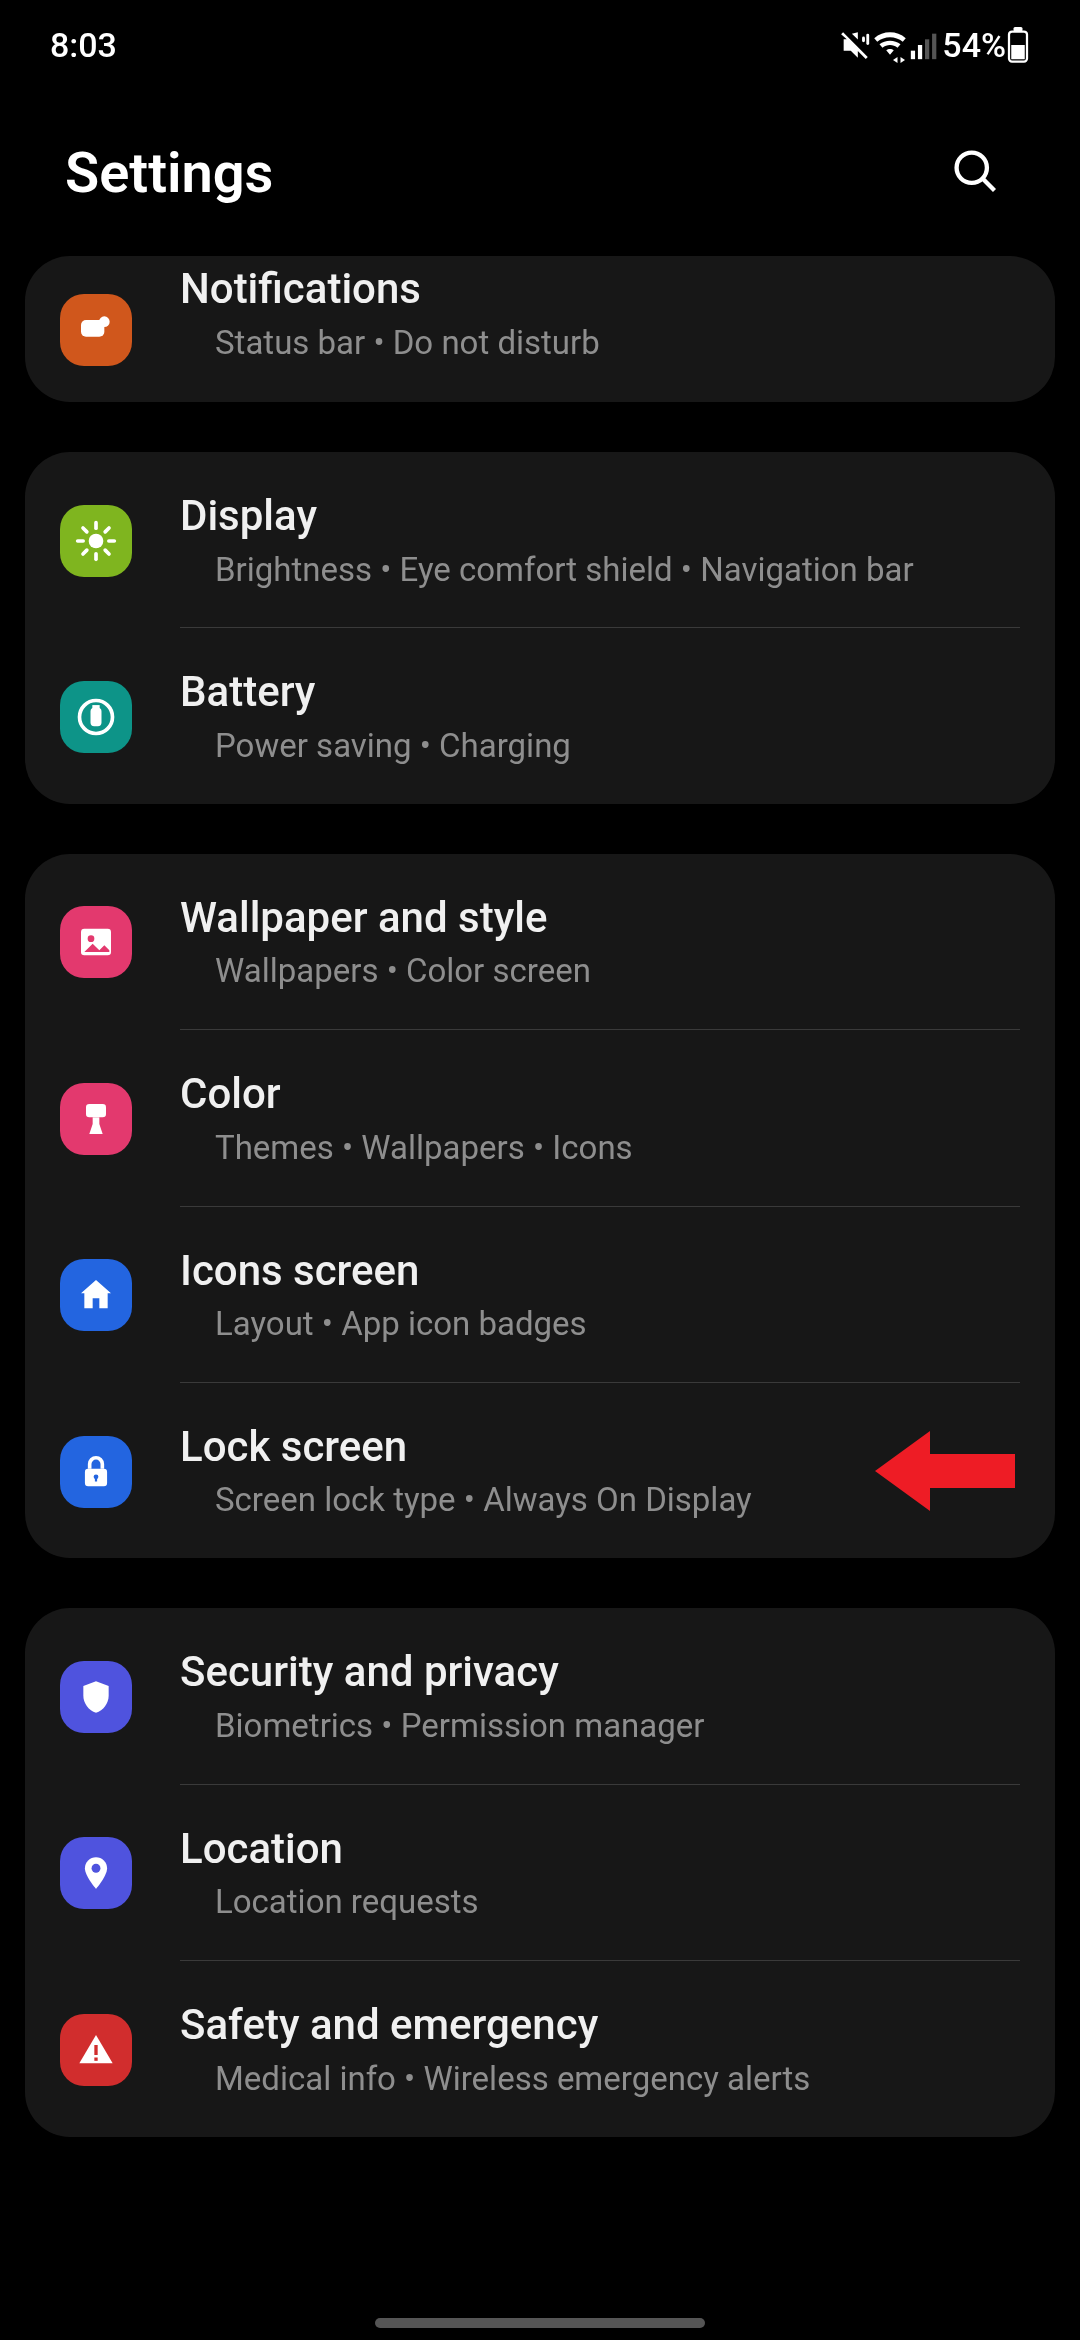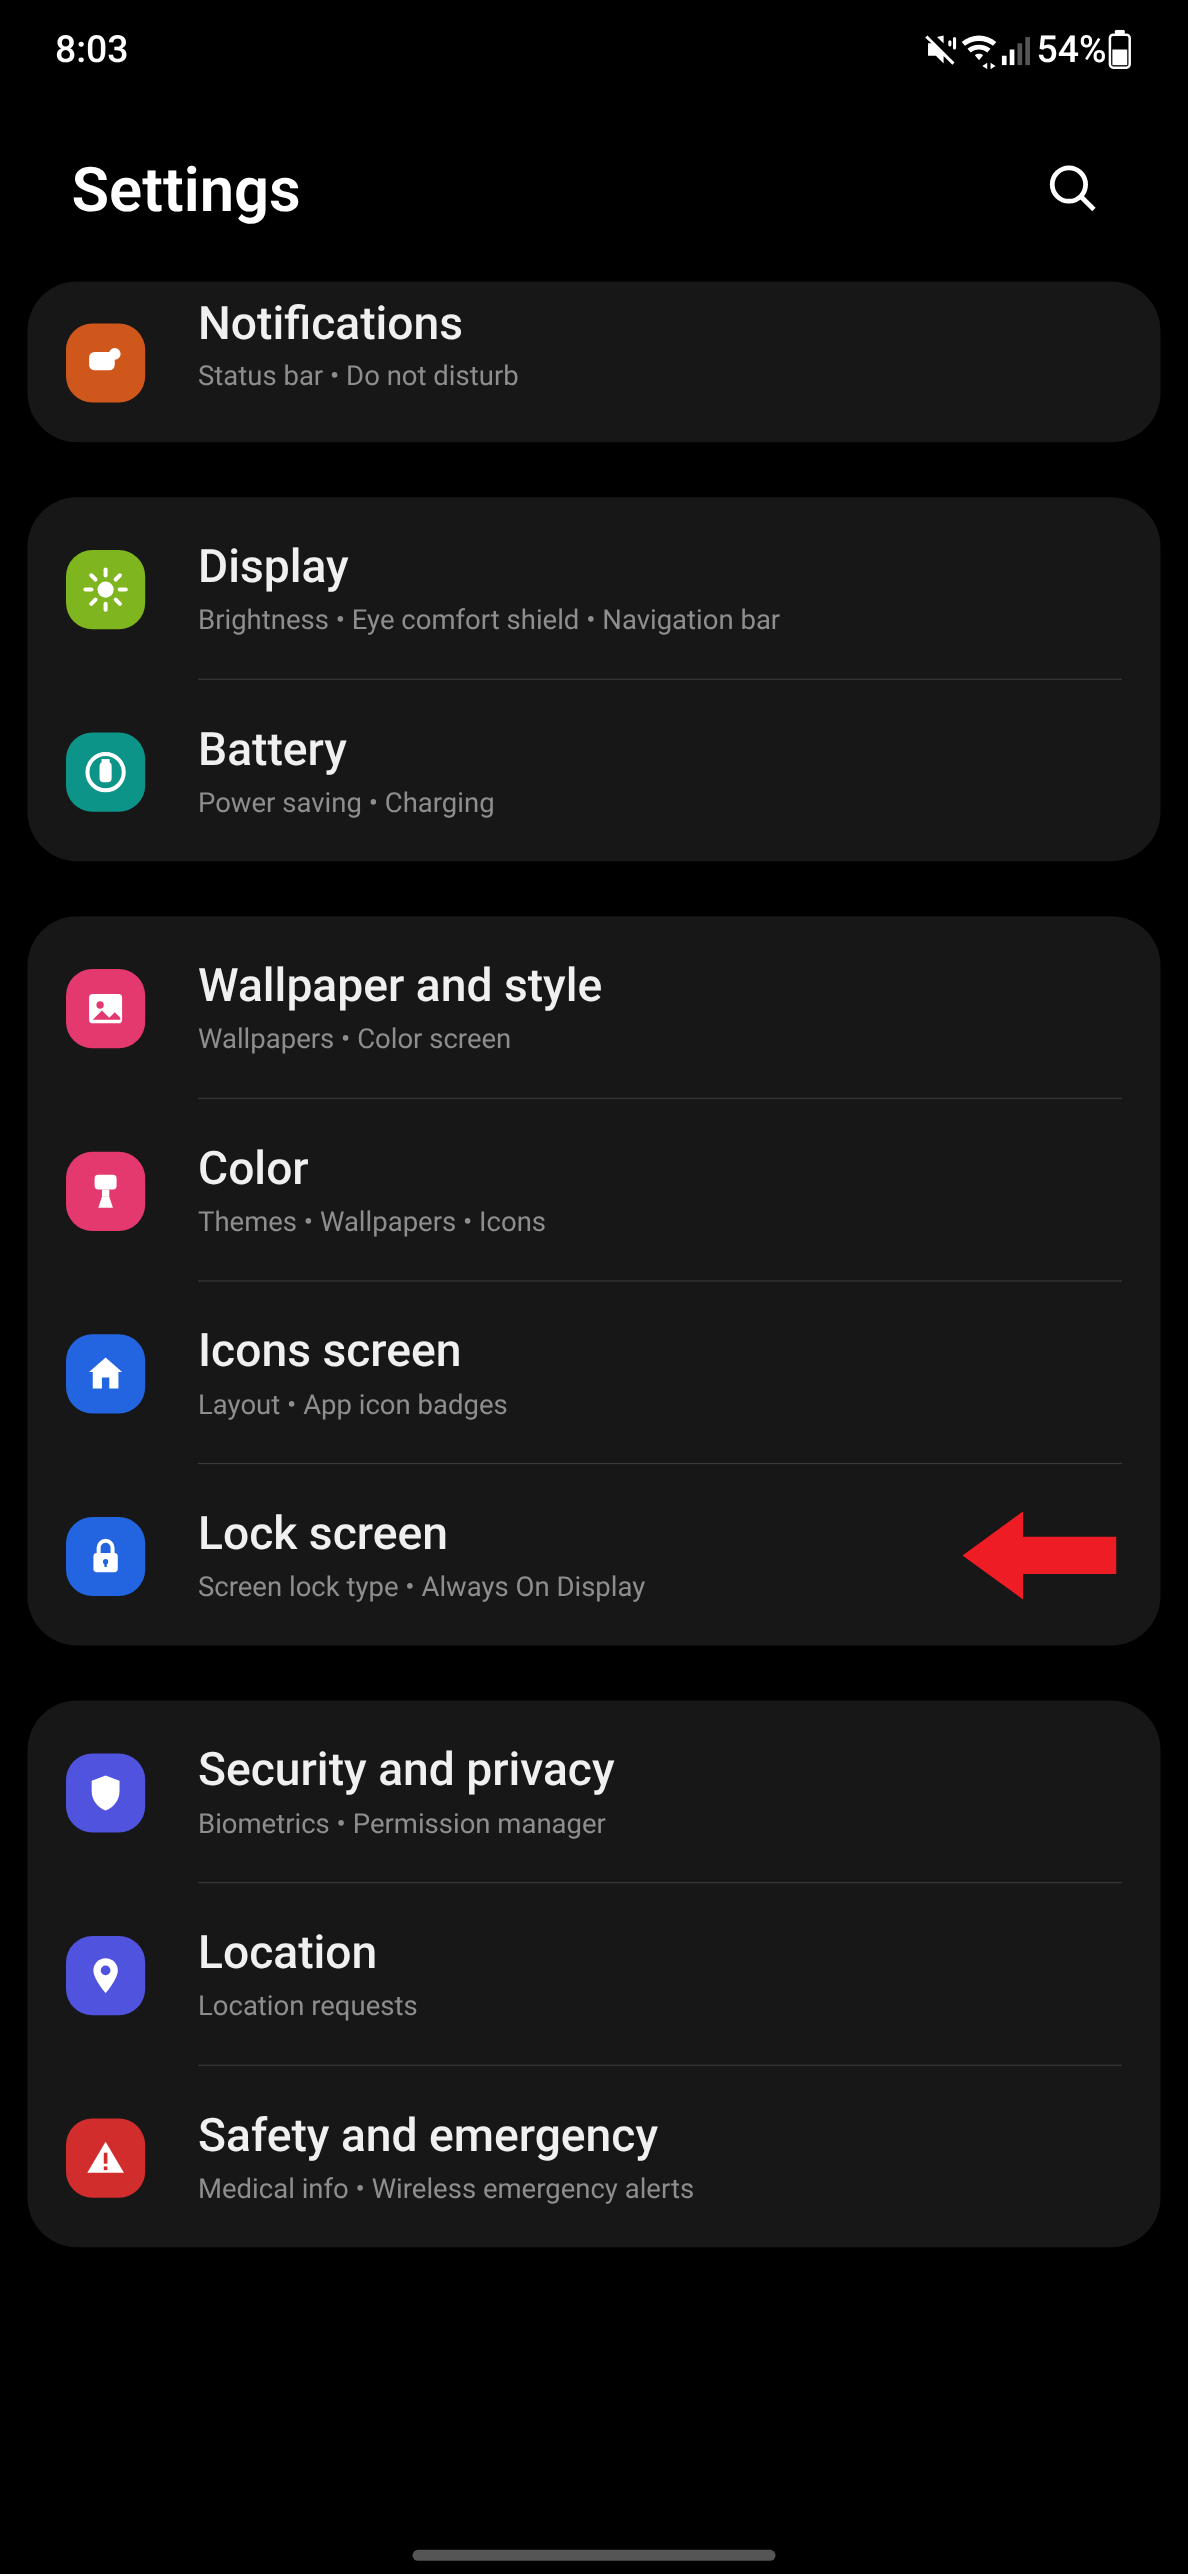--- a/index.html
+++ b/index.html
@@ -47,21 +47,21 @@
     height: 72px;
     border-radius: 24px;
     display: flex;
     align-items: center;
     justify-content: center;
     flex-shrink: 0;
     margin-right: 48px;
   }
   .row-body { flex: 1; min-width: 0; }
   .row-title { font-size: 42px; font-weight: 500; color: #f0f0f0; line-height: 1.25; }
-  .row-sub { font-size: 25px; color: #8e8e8e; margin-top: 6px; line-height: 1.3; }
+  .row-sub { font-size: 33px; color: #8e8e8e; margin-top: 6px; line-height: 1.3; margin-left: 35px; }
   
   .divider {
     height: 1px;
     background: #3a3a3a;
     margin-left: 155px;
     margin-right: 35px;
   }
   
   .arrow {
     position: absolute;

